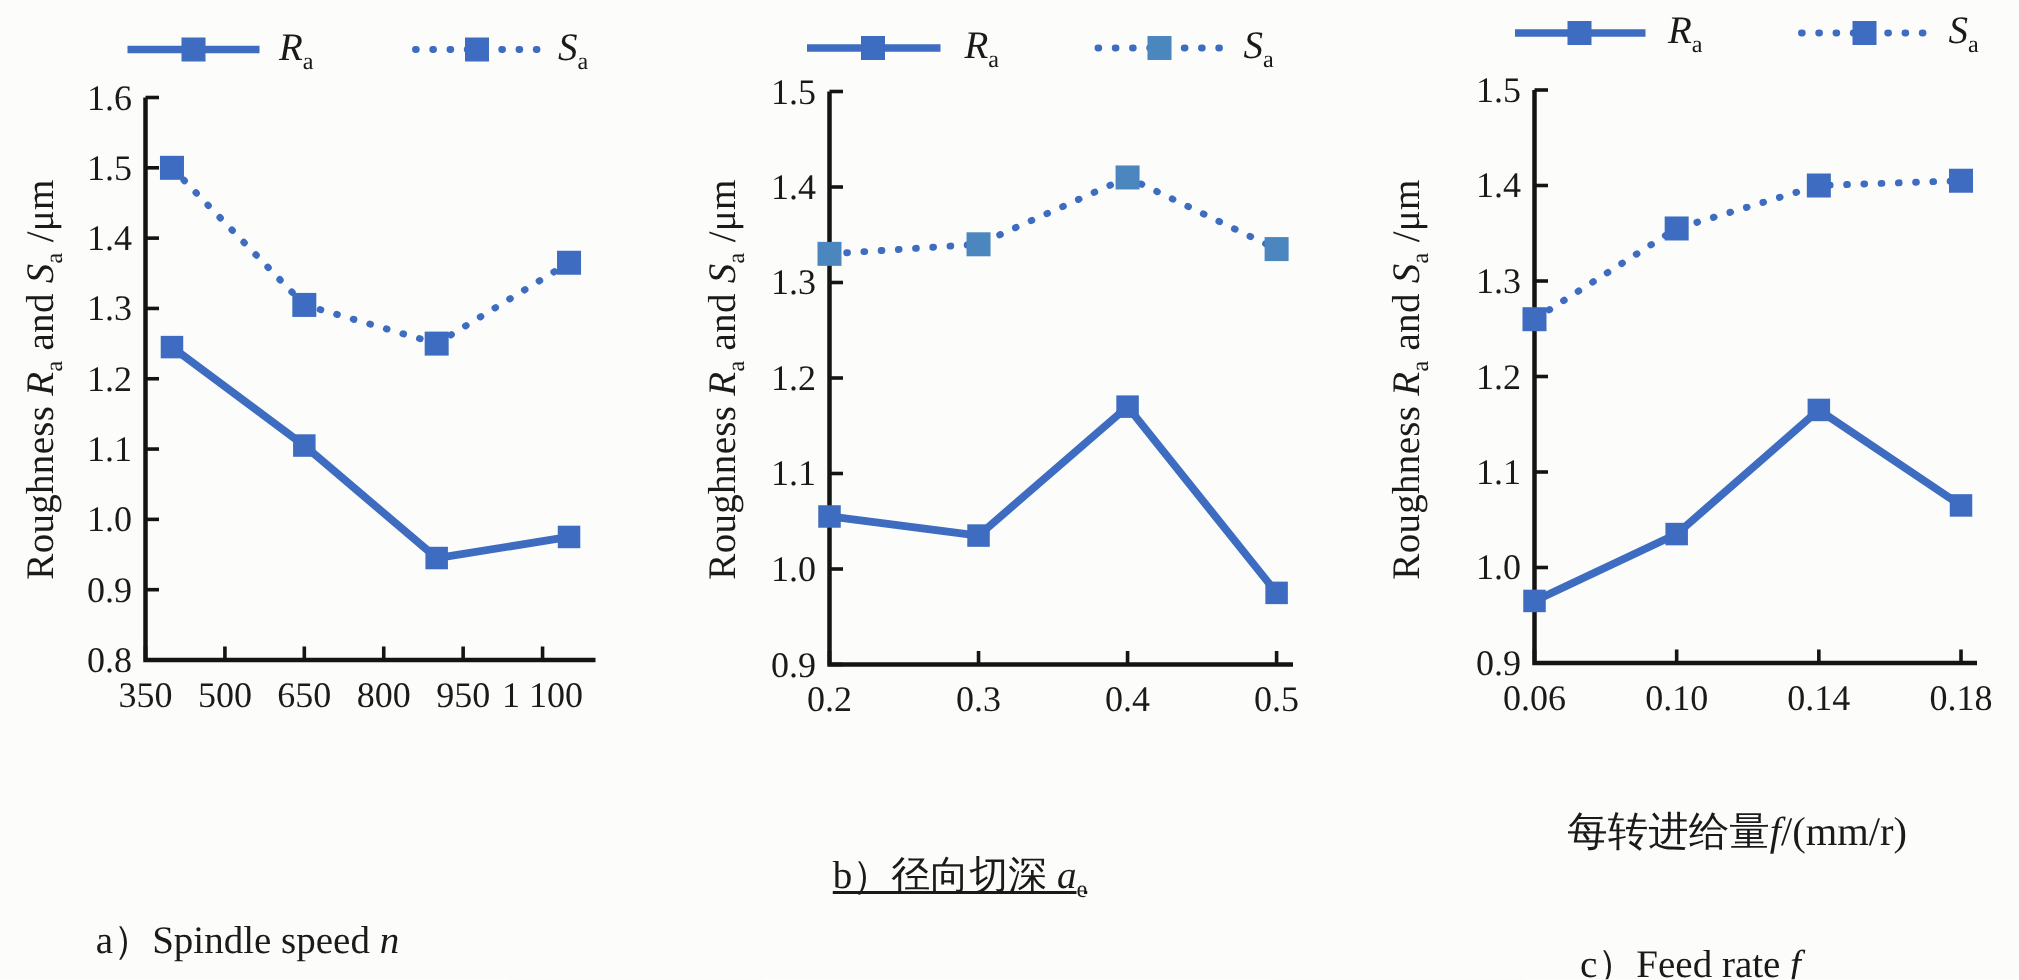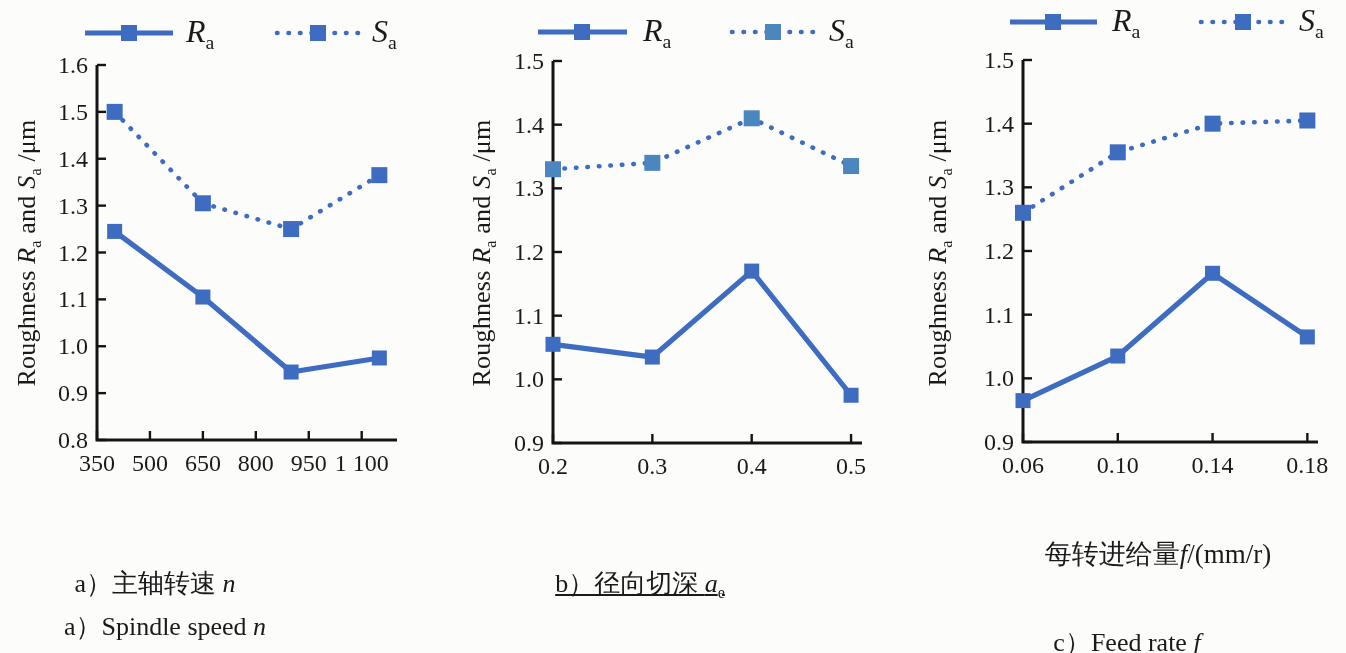--- a/index.html
+++ b/index.html
@@ -6,21 +6,21 @@
   .page{
     position:relative;width:1346px;height:653px;background:#fcfcfb;
     font-family:"Liberation Serif","DejaVu Serif",serif;color:#1a1a1a;overflow:hidden;
   }
   .chart{position:absolute;top:0;height:653px;}
   .chart svg{position:absolute;left:0;top:0;}
   .abs{position:absolute;white-space:nowrap;}
   .ylabel{transform:translate(-50%,-50%) rotate(-90deg);font-size:26px;letter-spacing:0.2px;}
   .xlabel{transform:translateX(-50%);font-size:27px;}
   .cap{transform:translateX(-50%);font-size:26px;}
-  .legend-label{transform:translateY(-54%);font-size:32px;}
+  .legend-label{transform:translateY(-54%);font-size:26px;}
   i{font-style:italic;font-family:"Liberation Serif","DejaVu Serif",serif;}
   sub{font-size:62%;line-height:0;}
 </style>
 </head>
 <body>
 
 <div class="page">
 
   <div class="chart" id="chart-0" style="left: 0px; width: 450px;">
     <svg id="svg-0" width="450" height="500">
@@ -66,21 +66,20 @@
         <rect x="371.3529411764706" y="167.15625" width="16" height="16" fill="#3d6cc0"></rect>
         <rect x="371.8529411764706" y="350.46875" width="15" height="15" fill="#3d6cc0"></rect>
         <line x1="85" y1="33" x2="173" y2="33" stroke="#3d6cc0" stroke-width="5"></line>
         <rect x="121" y="25" width="16" height="16" fill="#3d6cc0"></rect>
         <line x1="277" y1="33" x2="360" y2="33" stroke="#3d6cc0" stroke-width="4.6" stroke-dasharray="0.5 11" stroke-linecap="round"></line>
         <rect x="310" y="25" width="16" height="16" fill="#3d6cc0"></rect>
       </svg>
     <div class="abs ylabel" style="left: 27px; top: 253px;">Roughness <i>R</i><sub>a</sub> and <i>S</i><sub>a</sub> /μm</div>
     <div class="abs legend-label" style="left: 186px; top: 33px;"><i>R</i><sub>a</sub></div>
     <div class="abs legend-label" style="left: 372px; top: 33px;"><i>S</i><sub>a</sub></div>
-    <div class="abs cap" style="left: 155px; top: 566px;">a）主轴转速 <i>n</i></div>
     <div class="abs cap" style="left: 165px; top: 609px;">a）Spindle speed <i>n</i></div>
   </div>
 
   <div class="chart" id="chart-1" style="left: 440px; width: 460px;">
     <svg id="svg-1" width="460" height="500">
         <path d="M 113 61 L 113 443 L 422 443" stroke="#141414" stroke-width="3" fill="none"></path>
         <line x1="113" y1="443" x2="122" y2="443" stroke="#141414" stroke-width="2.4"></line>
         <text x="104" y="451" text-anchor="end" font-size="24" font-family="&quot;Liberation Serif&quot;,&quot;DejaVu Serif&quot;,serif" fill="#1a1a1a">0.9</text>
         <line x1="113" y1="379.33333333333337" x2="122" y2="379.33333333333337" stroke="#141414" stroke-width="2.4"></line>
         <text x="104" y="387.33333333333337" text-anchor="end" font-size="24" font-family="&quot;Liberation Serif&quot;,&quot;DejaVu Serif&quot;,serif" fill="#1a1a1a">1.0</text>

